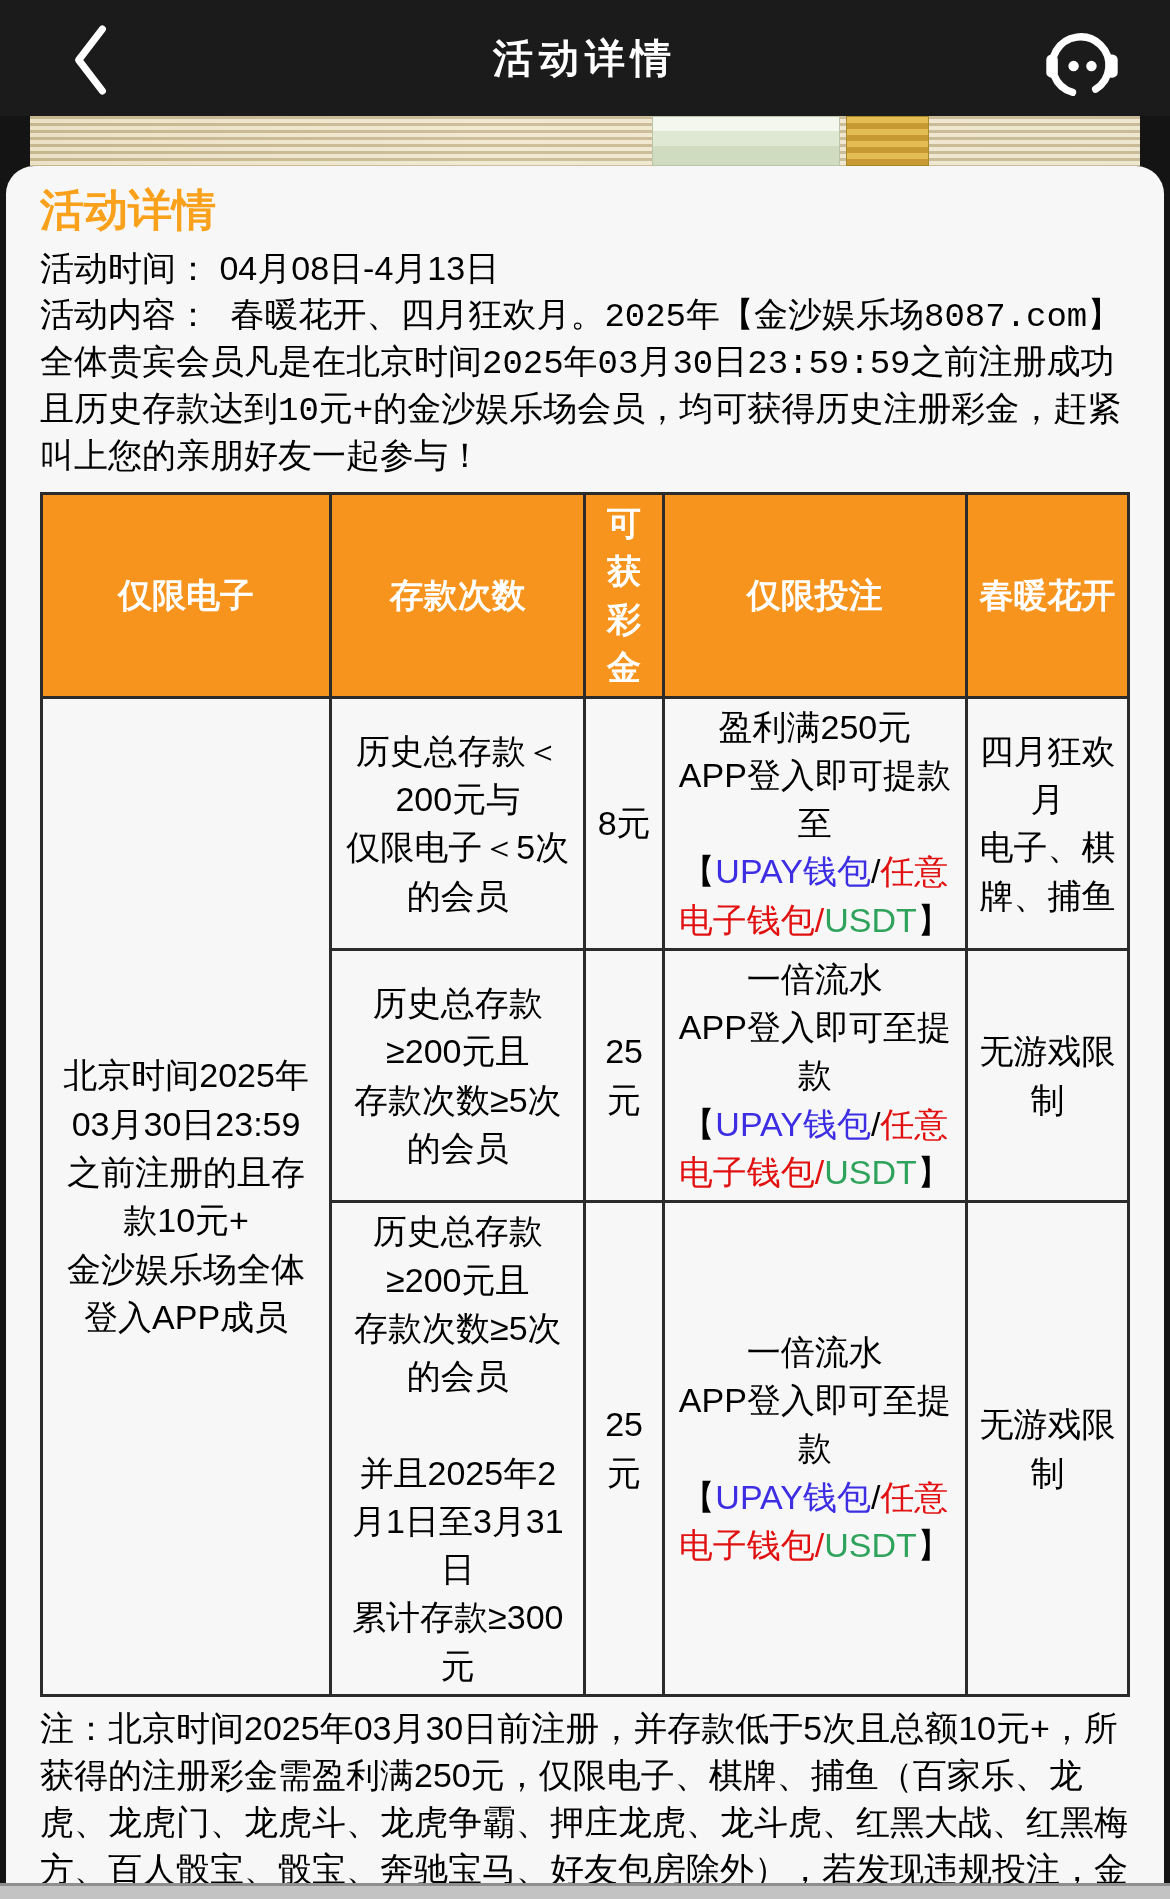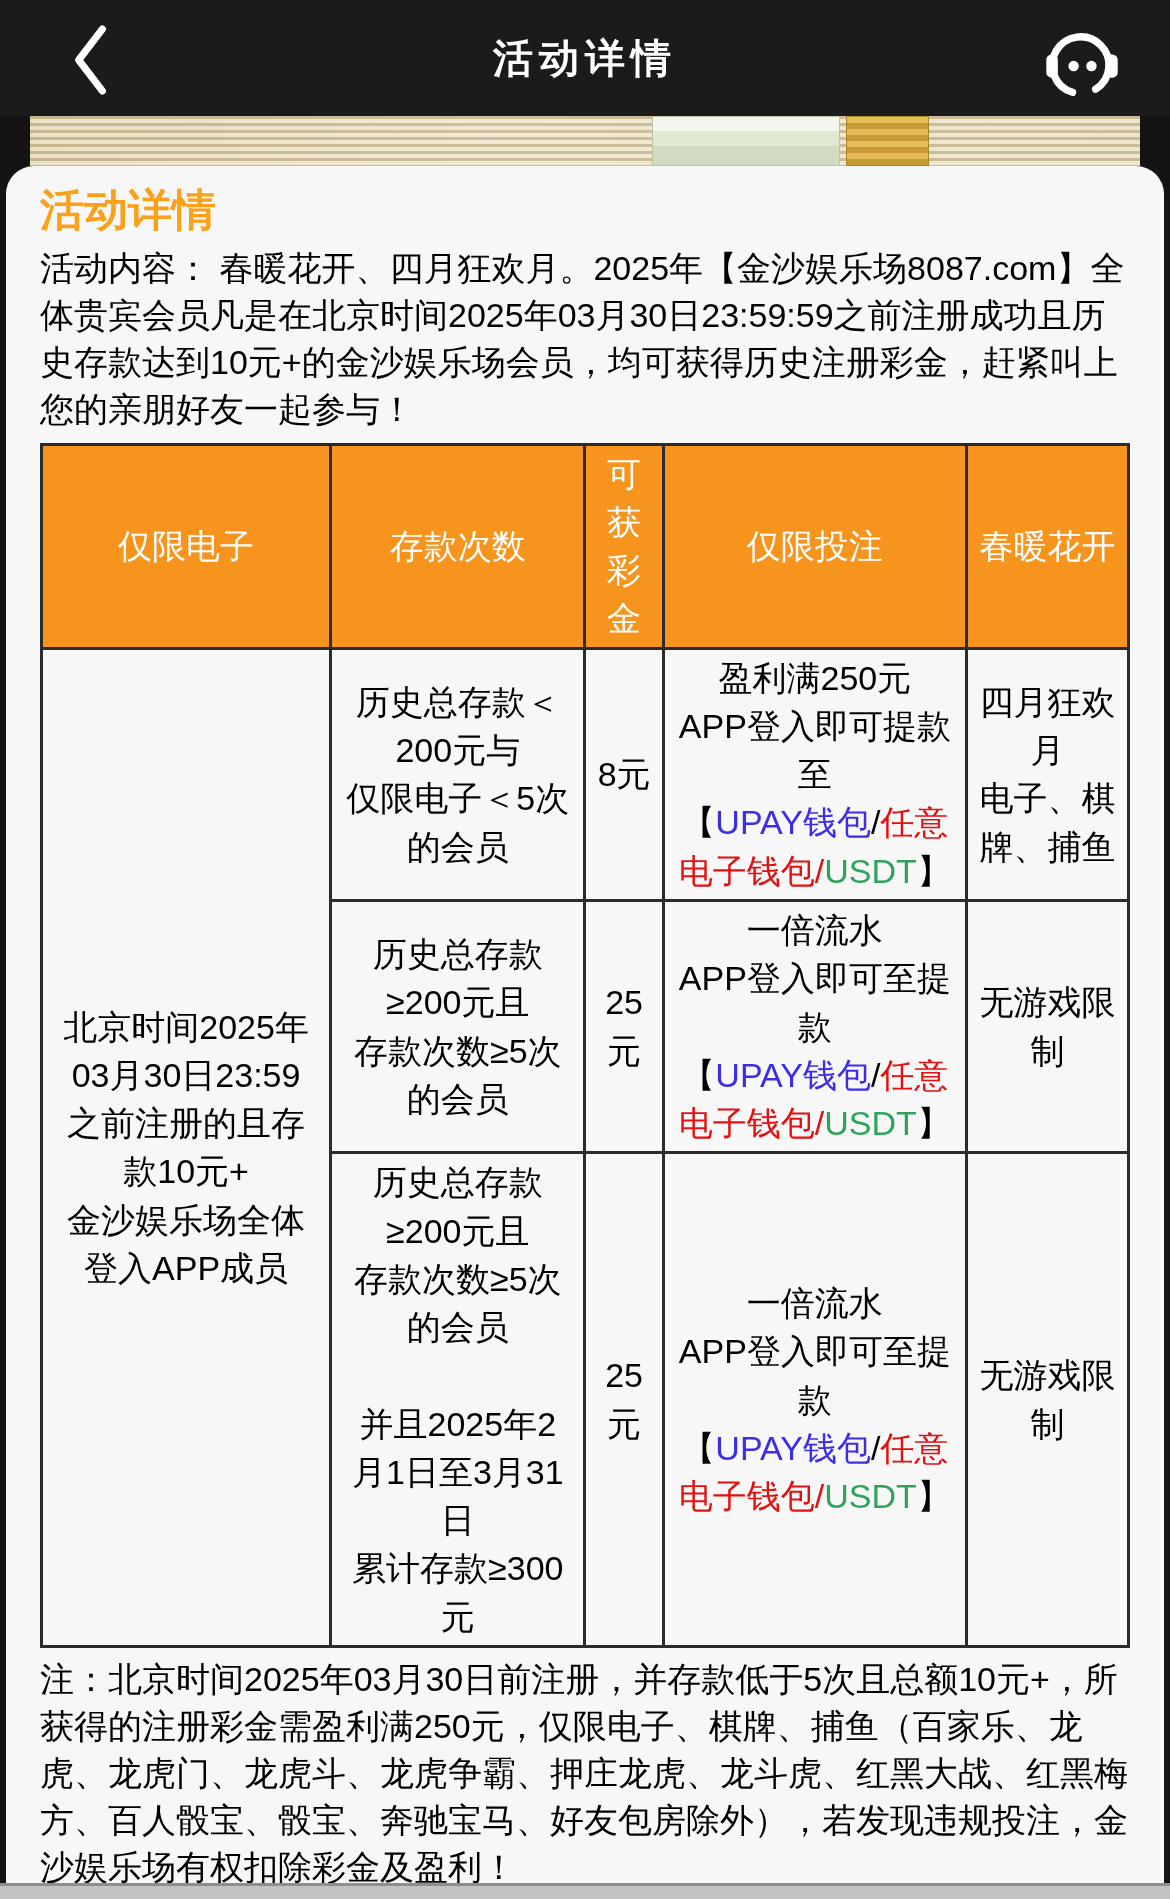--- a/index.html
+++ b/index.html
@@ -50,36 +50,36 @@
     margin:0 6px; min-height:1740px;
     border-radius:28px 28px 0 0;
     padding:16px 34px 0 34px;
     color:#000;
   }
   .page-heading {
     color:#f9a11b; font-size:44px; font-weight:bold;
     line-height:1.25; margin-bottom:8px;
   }
   .body-text { font-size:34px; line-height:1.38; color:#000; }
-  .body-text + .body-text { margin-top:16px; }
+  .body-text + .body-text { margin-top:2px;font-family:Liberation Mono, monospace; }
   
   table.promo {
     width:100%; border-collapse:collapse; margin-top:10px;
     table-layout:fixed;
   }
   table.promo th, table.promo td {
     border:3px solid #2b2b2b;
     text-align:center; vertical-align:middle;
     font-size:34px; line-height:1.42;
     padding:4px 5px;
     white-space:pre-line;
     word-break:break-word;
   }
   table.promo th {
-    background:#f7941d; color:#fff; font-weight:normal;
+    background:#f7941d; color:#fff; font-weight:bold;
     height:102px;
   }
   tr.row-1 { height:236px; }
   tr.row-2 { height:248px; }
   tr.row-3 { height:478px; }
   
   .notes { margin-top:8px; font-size:34px; line-height:1.38; color:#000; }
   .notes p { margin:0; }
   .bottom-strip {
     position:absolute; left:0; bottom:0; width:100%; height:16px;
@@ -113,20 +113,21 @@
 
 <div class="banner-strip">
   <div class="banner-money"></div>
   <div class="banner-gold"></div>
 </div>
 
 <div class="card">
 
   <div class="page-heading">活动详情</div>
 
+  <p class="body-text">活动时间： 04月08日-4月13日</p>
   <p class="body-text">活动内容： 春暖花开、四月狂欢月。2025年【金沙娱乐场8087.com】全体贵宾会员凡是在北京时间2025年03月30日23:59:59之前注册成功且历史存款达到10元+的金沙娱乐场会员，均可获得历史注册彩金，赶紧叫上您的亲朋好友一起参与！</p>
 
   <table class="promo">
     <colgroup>
       <col style="width:26.6%">
         <col style="width:23.4%">
         <col style="width:7.2%">
         <col style="width:27.9%">
         <col style="width:14.9%">
     </colgroup>

